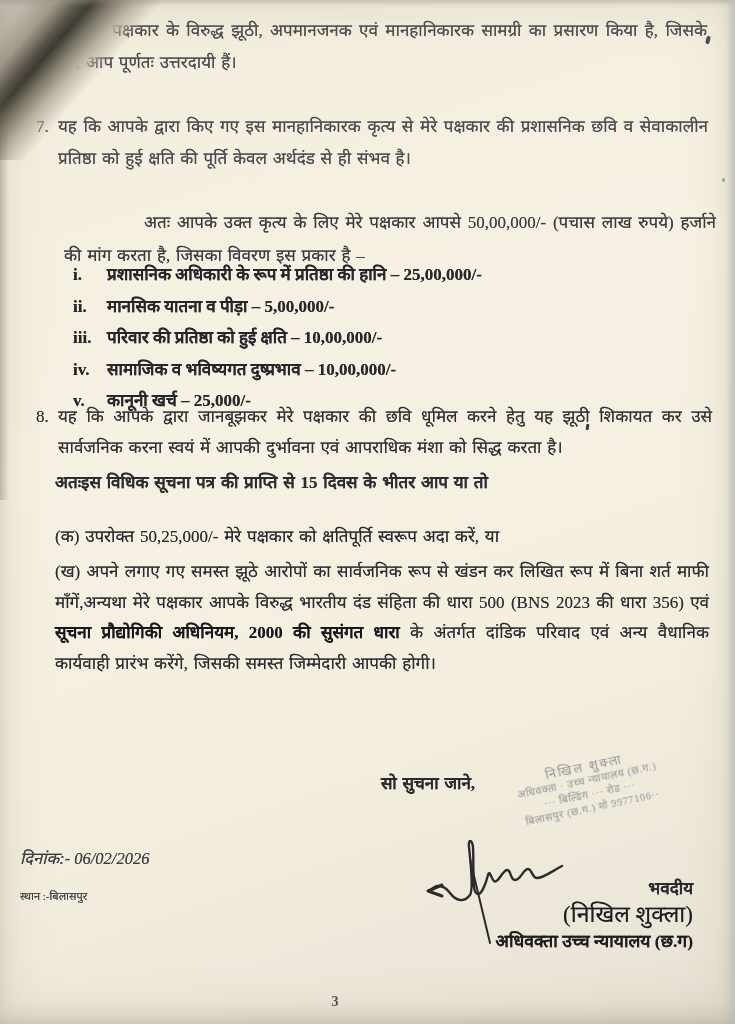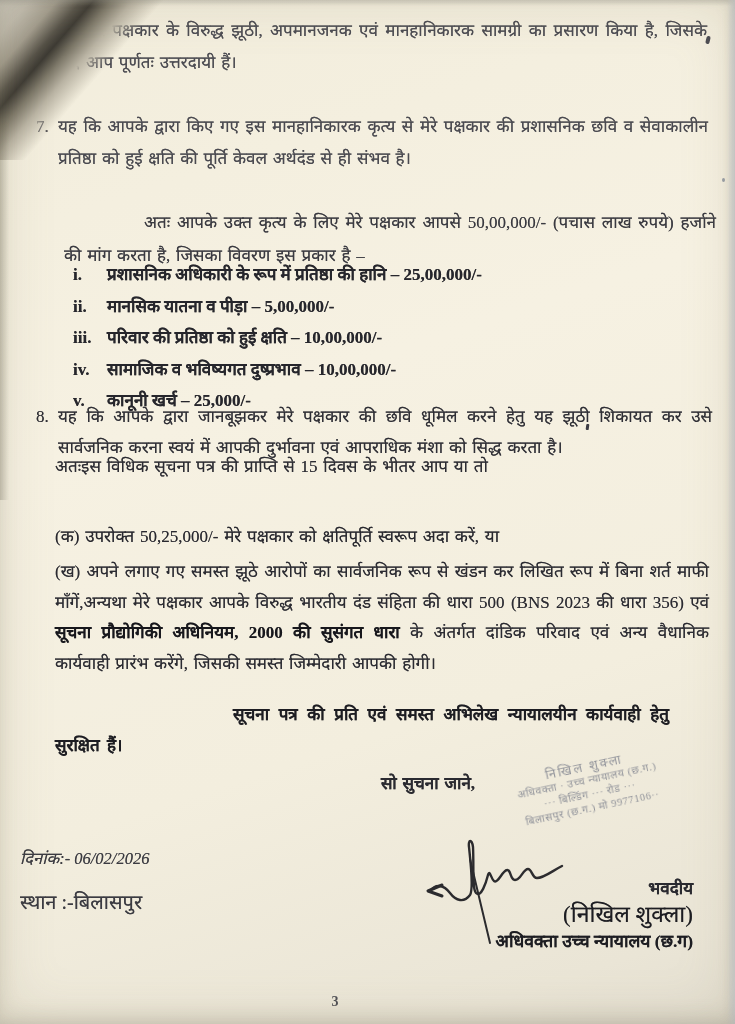--- a/index.html
+++ b/index.html
@@ -38,37 +38,37 @@
   .p7{left:36px;top:111px;width:672px;line-height:32px;color:#4a4a51;}
   .p-demand{left:55px;top:206px;width:652px;line-height:33px;text-indent:80px;color:#3a3a41;margin-left:9px;}
 
   .damages{position:absolute;left:73px;top:259px;width:608px;font-size:17px;font-weight:600;color:#26262c;
            text-shadow:0 0 .5px rgba(30,30,35,.65);}
   .damages .item{display:flex;line-height:31.5px;}
   .li-marker{width:34px;flex:none;}
   .li-text{flex:1;}
 
   .p8{left:36px;top:401px;width:676px;line-height:31px;color:#2f2f36;}
-  .p-notice{left:55px;top:451px;width:652px;line-height:31px;color:#2c2c33;}
+  .p-notice{left:55px;top:467px;width:652px;line-height:31px;color:#2c2c33;font-weight:bold;}
   .p-opta{left:55px;top:521px;width:652px;line-height:31px;color:#28282f;}
   .p-optb{left:55px;top:557px;width:654px;line-height:30.5px;color:#2b2b32;}
   .p-optb .bold{font-weight:700;color:#17171c;margin-top:48px;}
   .p-records{left:55px;top:699px;width:614px;line-height:31px;font-weight:700;color:#1d1d22;text-indent:178px;word-spacing:3px;}
   .p-closing{left:328px;top:771px;width:200px;font-weight:600;color:#2a2a30;text-align:center;}
 
   .stamp{position:absolute;left:468px;top:786px;width:258px;z-index:5;
     transform:rotate(-12deg);transform-origin:left bottom;
     color:#6b7080;opacity:.72;filter:blur(.7px);
     font-size:10.5px;line-height:14px;text-align:center;letter-spacing:.6px;}
   .stamp .s1{font-size:13px;letter-spacing:2px;}
 
   .signature{position:absolute;left:420px;top:833px;width:190px;height:112px;z-index:10;}
 
   .p-date{position:absolute;left:20px;top:846px;font-size:16.5px;color:#3b3b42;text-shadow:0 0 .6px rgba(40,40,45,.6);font-style:italic;}
-  .p-place{position:absolute;left:20px;top:888px;font-size:20px;color:#3b3b42;text-shadow:0 0 .6px rgba(40,40,45,.6);}
+  .p-place{position:absolute;left:20px;top:888px;font-size:11px;color:#3b3b42;text-shadow:0 0 .6px rgba(40,40,45,.6);}
 
   .signoff{position:absolute;left:431px;top:876px;width:262px;text-align:right;z-index:6;
            text-shadow:0 0 .6px rgba(30,30,35,.6);}
   .signoff .salutation{font-size:17px;font-weight:600;color:#2a2a30;line-height:26px;}
   .signoff .name{font-size:23px;font-weight:400;color:#1d1d22;line-height:26px;}
   .signoff .designation{font-size:17.5px;font-weight:700;color:#1d1d22;line-height:26px;}
 
   .page-num{position:absolute;left:300px;top:994px;width:70px;text-align:center;
             font-size:14px;font-weight:700;color:#4f4f55;}
 </style>
@@ -121,21 +121,20 @@
     <div class="pt-marker">8.</div>
     <div class="pt-text">यह कि आपके द्वारा जानबूझकर मेरे पक्षकार की छवि धूमिल करने हेतु यह झूठी शिकायत कर उसे सार्वजनिक करना स्वयं में आपकी दुर्भावना एवं आपराधिक मंशा को सिद्ध करता है।</div>
   </div>
 
   <div class="txt p-notice">अतःइस विधिक सूचना पत्र की प्राप्ति से 15 दिवस के भीतर आप या तो</div>
 
   <div class="txt p-opta">(क) उपरोक्त 50,25,000/- मेरे पक्षकार को क्षतिपूर्ति स्वरूप अदा करें, या</div>
 
   <div class="txt p-optb"><span>(ख) अपने लगाए गए समस्त झूठे आरोपों का सार्वजनिक रूप से खंडन कर लिखित रूप में बिना शर्त माफी माँगें,अन्यथा मेरे पक्षकार आपके विरुद्ध भारतीय दंड संहिता की धारा 500 (BNS 2023 की धारा 356) एवं </span><span class="bold">सूचना प्रौद्योगिकी अधिनियम, 2000 की सुसंगत धारा</span><span> के अंतर्गत दांडिक परिवाद एवं अन्य वैधानिक कार्यवाही प्रारंभ करेंगे, जिसकी समस्त जिम्मेदारी आपकी होगी।</span></div>
 
-  <div class="txt p-records">सूचना पत्र की प्रति एवं समस्त अभिलेख न्यायालयीन कार्यवाही हेतु सुरक्षित हैं।</div>
 
   <div class="txt p-closing">सो सुचना जाने,</div>
 
   <div class="stamp">
     <div class="s1">निखिल शुक्ला</div>
     <div>अधिवक्ता · उच्च न्यायालय (छ.ग.)</div>
     <div>··· बिल्डिंग ··· रोड ···</div>
     <div>बिलासपुर (छ.ग.) मो 9977106··</div>
   </div>
 

